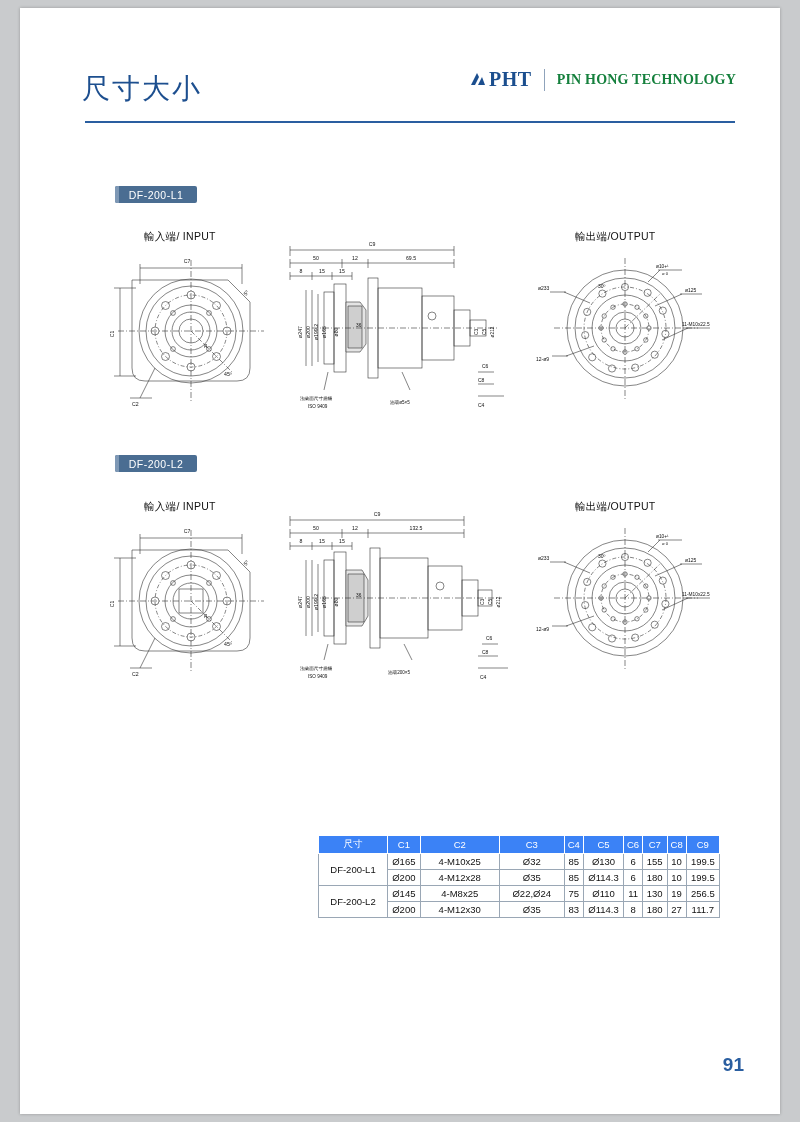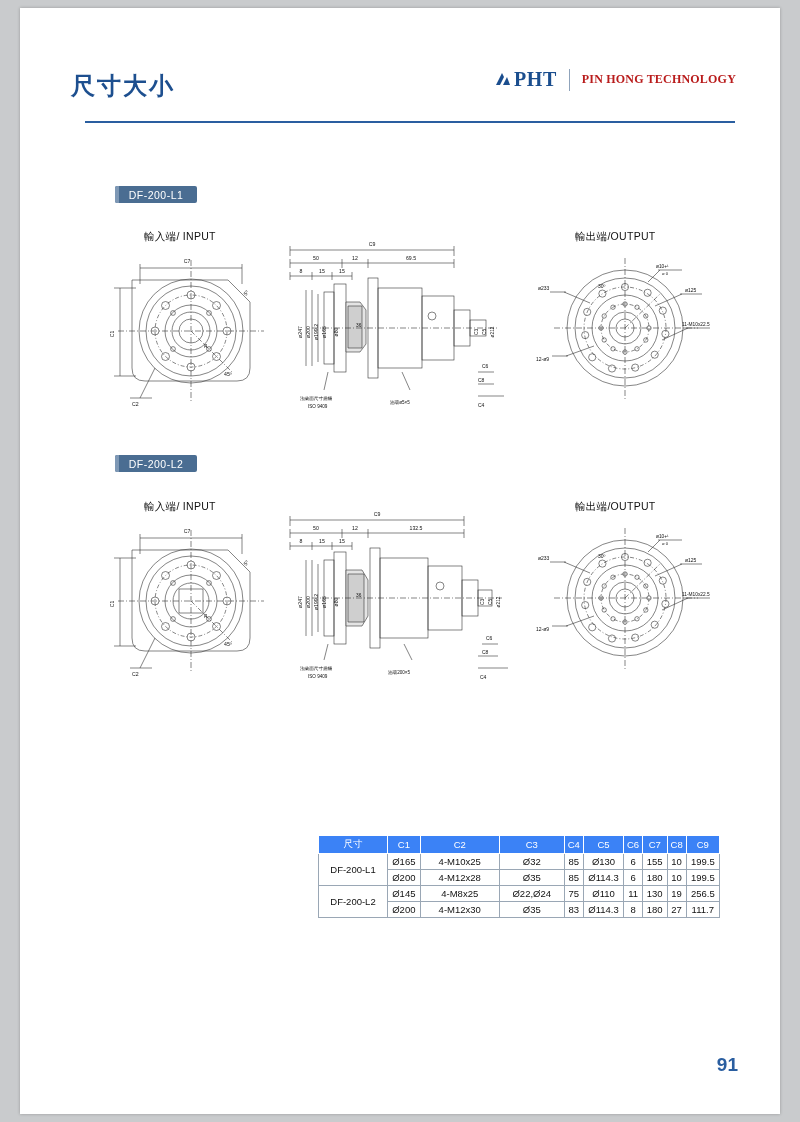--- a/index.html
+++ b/index.html
@@ -10,39 +10,39 @@
     -webkit-font-smoothing:antialiased;
   }
   .page{
     position:absolute;left:20px;top:8px;width:760px;height:1106px;
     background:#ffffff;
     box-shadow:0 0 3px rgba(0,0,0,.25);
     overflow:hidden;
   }
   
   .page-title{
-    position:absolute;left:51px;top:62px;
-    font-size:24px;font-weight:bold;color:#1d4f8f;letter-spacing:2px;
+    position:absolute;left:62px;top:62px;
+    font-size:28px;font-weight:normal;color:#1d4f8f;letter-spacing:2px;
   }
   .brandwrap{
     position:absolute;right:44px;top:60px;
     display:flex;align-items:center;gap:12px;font-family:Liberation Serif, serif;
   }
   .pht-logo{display:flex;align-items:center;gap:3px;}
   .pht-mark{
     width:16px;height:16px;position:relative;
   }
   .pht-text{
     font-size:20px;font-weight:bold;color:#1b4e8e;letter-spacing:.5px;
   }
   .brand-sep{
     width:1px;height:22px;background:#8fa3bb;
   }
   .brand-name{
-    font-size:12px;font-weight:bold;color:#b91c1c;letter-spacing:.2px;
+    font-size:14px;font-weight:bold;color:#15803d;letter-spacing:.2px;
   }
   .header-rule{
     position:absolute;left:65px;top:113px;width:650px;height:2px;background:#2a5ea0;
   }
   
   .tag{
     position:absolute;height:17px;min-width:82px;
     background:#4a6d92;color:#fff;font-size:10.5px;
     display:flex;align-items:center;justify-content:center;
     border-radius:2px;letter-spacing:.5px;
@@ -81,21 +81,21 @@
   .spec-table td.model{
     text-align:center;width:62px;
   }
   .spec-table td.c2{width:72px;}
   .spec-table td.c3{width:58px;}
   .note{
     position:absolute;left:298px;top:922px;
     font-size:9.5px;color:#111;
   }
   .pageno{
-    position:absolute;right:42px;bottom:38px;
+    position:absolute;right:36px;bottom:38px;
     font-size:19px;color:#2a5ea0;font-weight:bold;
   }
   text{font-family:"Liberation Sans","DejaVu Sans",sans-serif;}
 </style>
 </head>
 <body>
 
 <div class="page">
 
   <div class="page-title">尺寸大小</div>

